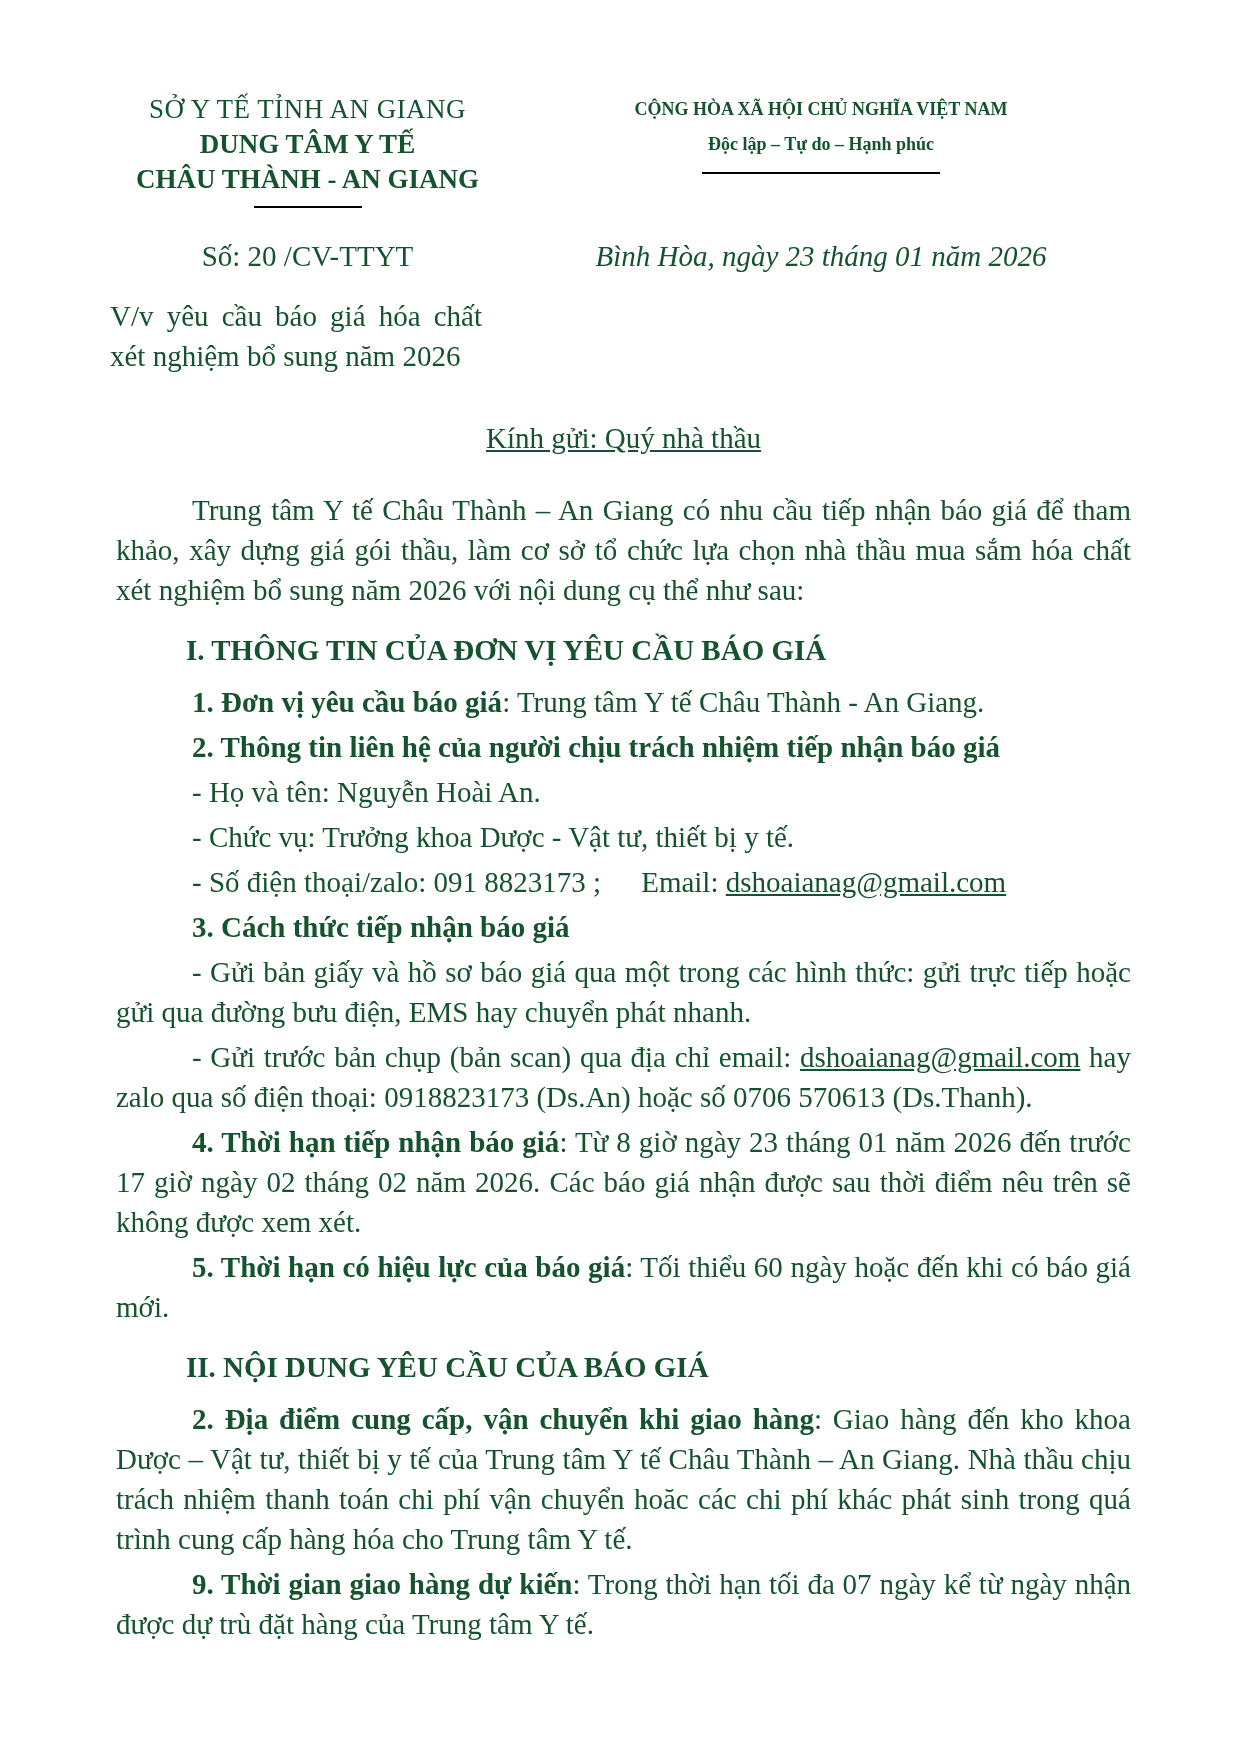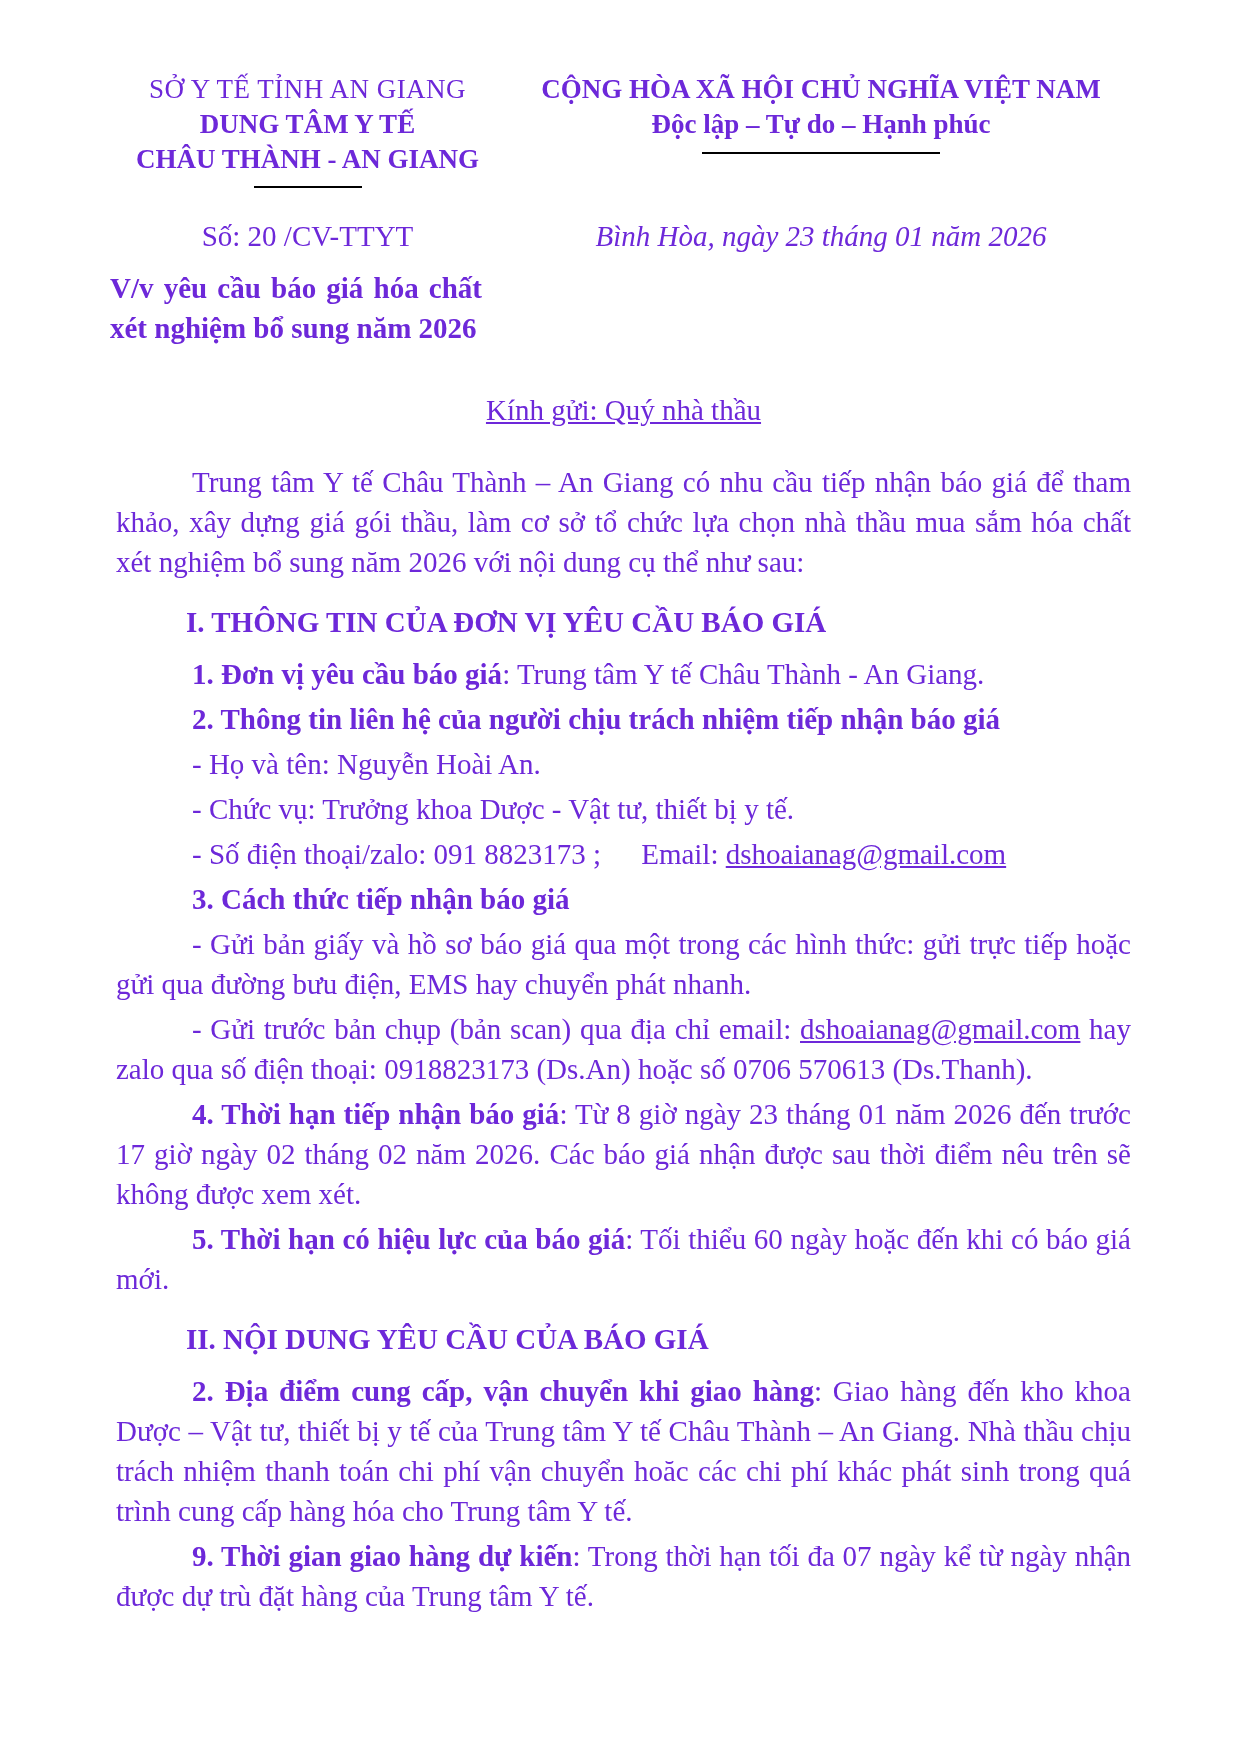--- a/index.html
+++ b/index.html
@@ -3,47 +3,46 @@
 <meta charset="utf-8">
 <style>
   * { box-sizing: border-box; }
   html, body { margin: 0; padding: 0; background: #ffffff; }
   .page {
     position: relative;
     width: 1241px;
     height: 1754px;
     margin: 0 auto;
     background: #ffffff;
-    color: #6d28d9;
+    color: #14532d;
     font-family: "Liberation Serif", "DejaVu Serif", serif;
     font-size: 29px;
     line-height: 40px;
-    padding: 72px 104px 40px 110px;
+    padding: 92px 104px 40px 110px;
     overflow: hidden;
   }
 
   
   .header { display: flex; align-items: flex-start; }
   .header-left { width: 395px; text-align: center; line-height: 35px; font-size: 27px; flex: none; }
-  .header-right { flex: 1; text-align: center; line-height: 35px; font-size: 27px; }
+  .header-right { flex: 1; text-align: center; line-height: 35px; font-size: 18px; }
   .hl1 { font-weight: normal; letter-spacing: 0.5px; }
   .bold { font-weight: bold; }
   .rule-left { width: 108px; border-top: 2px solid #000; margin: 9px auto 0 auto; }
   .rule-right { width: 238px; border-top: 2px solid #000; margin: 10px auto 0 auto; }
 
   .meta-row { display: flex; margin-top: 28px; }
   .meta-left { width: 395px; text-align: center; flex: none; }
   .meta-right { flex: 1; text-align: center; font-style: italic; }
 
   .subject {
     width: 372px;
-    margin-top: 12px;
+    margin-top: 20px;
     text-align: justify;
     line-height: 40px;
-    font-weight: bold;
   }
 
   .salutation { text-align: center; margin-top: 42px; text-decoration: underline; }
 
   
   .body-text { margin-top: 32px; }
   .para {
     text-align: justify;
     text-indent: 76px;
     margin: 5px 6px;

